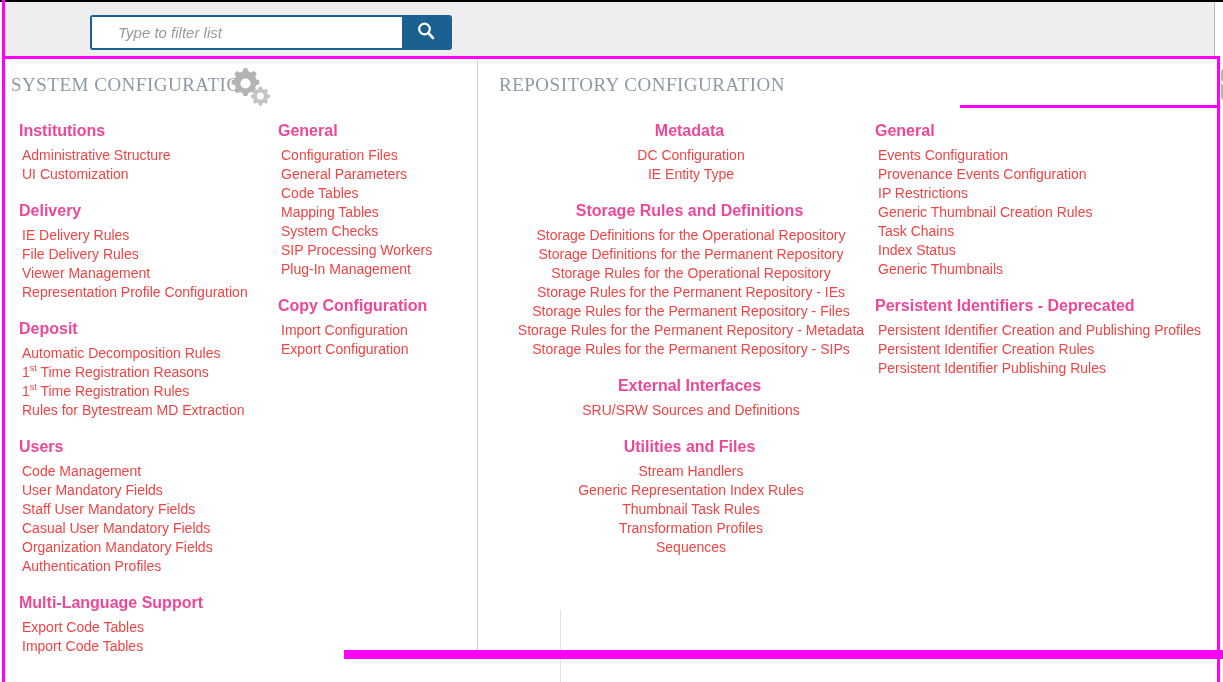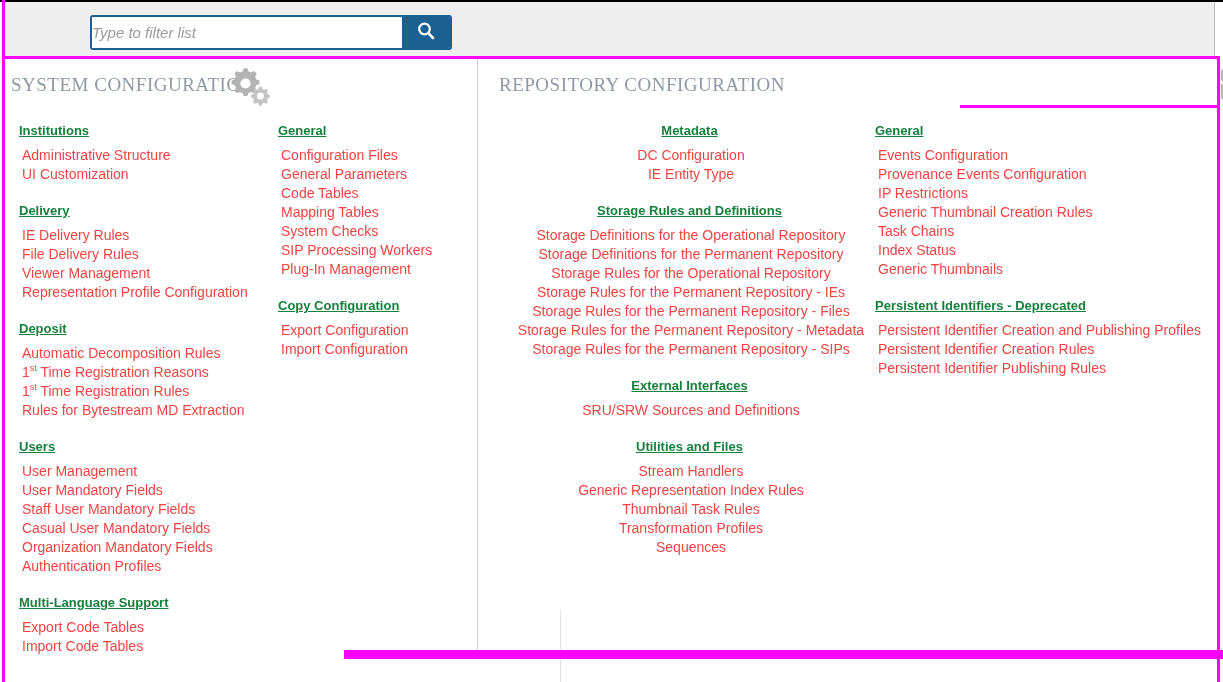--- a/index.html
+++ b/index.html
@@ -75,21 +75,21 @@
     border: 2px solid #1a6091;
     border-radius: 3px;
     overflow: hidden;
     background: #ffffff;
   }
   .search-input {
     width: 310px;
     height: 100%;
     border: 0;
     outline: none;
-    padding: 0 0;
+    padding: 0 26px;
     font-family: "Liberation Sans", sans-serif;
     font-size: 15px;
     color: #333333;
     background: #ffffff;
   }
   .search-input::placeholder {
     color: #9a9a9a;
     font-style: italic;
     font-size: 15px;
   }
@@ -144,27 +144,26 @@
   #panel-repo   .cols { left: 0px; width: 738px; }
 
   .col { }
   #sys-col-1  { width: 272px; padding-left: 14px; }
   #sys-col-2  { width: 200px; padding-left: 1px; }
   #repo-col-1 { width: 396px; padding-left: 25px; text-align: center; }
   #repo-col-2 { width: 340px; padding-left: 0px; }
 
   .group { margin-bottom: 5px; }
   .group-title {
-    font-size: 13px;
+    font-size: 16px;
     font-weight: bold;
-    color: #15803d;
+    color: #ec4899;
     margin: 0 0 6px 0;
     line-height: 19px;
     white-space: nowrap;
-    text-decoration: underline;
   }
   .group.spaced { margin-top: 17px; }
 
   .link-list {
     list-style: none;
     margin: 0;
     padding: 0 0 0 3px;
   }
   .link-list li { margin: 0; padding: 0; }
   .cfg-link {
@@ -248,21 +247,21 @@
             <li><a class="cfg-link">Automatic Decomposition Rules</a></li>
             <li><a class="cfg-link sup-ord">1<sup>st</sup> Time Registration Reasons</a></li>
             <li><a class="cfg-link sup-ord">1<sup>st</sup> Time Registration Rules</a></li>
             <li><a class="cfg-link">Rules for Bytestream MD Extraction</a></li>
           </ul>
         </div>
 
         <div class="group spaced">
           <div class="group-title">Users</div>
           <ul class="link-list">
-            <li><a class="cfg-link">User Management</a></li>
+            <li><a class="cfg-link">Code Management</a></li>
             <li><a class="cfg-link">User Mandatory Fields</a></li>
             <li><a class="cfg-link">Staff User Mandatory Fields</a></li>
             <li><a class="cfg-link">Casual User Mandatory Fields</a></li>
             <li><a class="cfg-link">Organization Mandatory Fields</a></li>
             <li><a class="cfg-link">Authentication Profiles</a></li>
           </ul>
         </div>
 
         <div class="group spaced">
           <div class="group-title">Multi-Language Support</div>
@@ -284,22 +283,22 @@
             <li><a class="cfg-link">Mapping Tables</a></li>
             <li><a class="cfg-link">System Checks</a></li>
             <li><a class="cfg-link">SIP Processing Workers</a></li>
             <li><a class="cfg-link">Plug-In Management</a></li>
           </ul>
         </div>
 
         <div class="group spaced">
           <div class="group-title">Copy Configuration</div>
           <ul class="link-list">
+            <li><a class="cfg-link">Import Configuration</a></li>
             <li><a class="cfg-link">Export Configuration</a></li>
-            <li><a class="cfg-link">Import Configuration</a></li>
           </ul>
         </div>
       </div>
     </div>
   </div>
 
   <div class="panel" id="panel-repo">
     <div class="panel-title">REPOSITORY CONFIGURATION</div>
     <div class="panel-icon" id="db-icon">
       <svg width="54" height="50" viewBox="0 0 54 50" aria-hidden="true">

